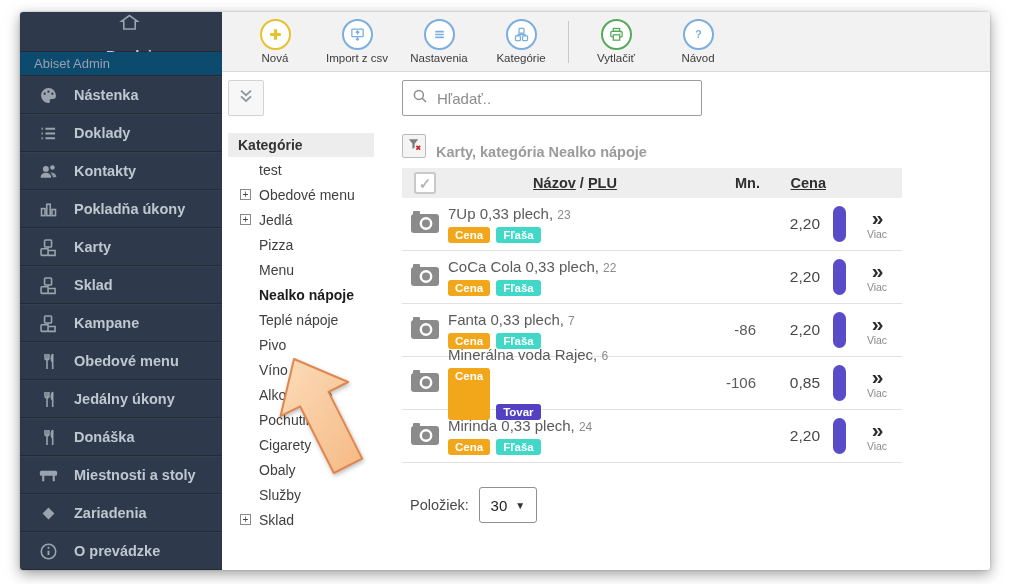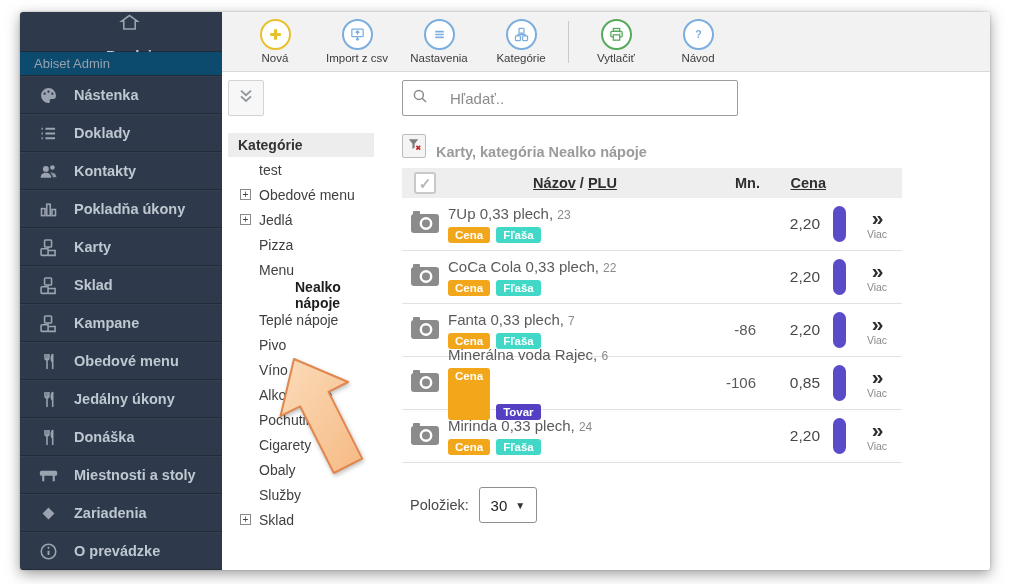--- a/index.html
+++ b/index.html
@@ -60,30 +60,30 @@
   }
   .collapse-btn svg { width:20px; height:20px; }
   .cat-panel { margin-top:17px; }
   .cat-header { background:#ededed; padding:4px 10px; font-weight:bold; font-size:14px; color:#333; width:146px; }
   .cat-item { height:25px; display:flex; align-items:center; font-size:14px; color:#3f3f3f; cursor:pointer; }
   .cat-expand {
     width:11px; height:11px; border:1px solid #8a8a8a; background:#fff; margin:0 8px 0 12px;
     font-size:10px; line-height:9px; text-align:center; color:#444; flex:none; cursor:pointer;
   }
   .cat-expand.hidden { visibility:hidden; }
-  .cat-item.selected .cat-label { font-weight:bold; color:#1c1c1c;margin-left:36px; }
+  .cat-item.selected .cat-label { font-weight:bold; color:#1c1c1c; }
 
   .arrow-overlay { position:absolute; left:52px; top:284px; width:95px; height:122px; pointer-events:none;
     filter: drop-shadow(1px 2px 2px rgba(0,0,0,.25)); z-index:5; }
 
   
   .right-col { flex:1; padding:8px 0 0 20px; }
   .search-wrap {
-    width:336px; height:36px; border:1px solid #9c9c9c; border-radius:2px; background:#fff;
-    display:flex; align-items:center; padding:0 8px; gap:21px;
+    width:300px; height:36px; border:1px solid #9c9c9c; border-radius:2px; background:#fff;
+    display:flex; align-items:center; padding:0 8px; gap:8px;
   }
   .search-wrap svg { width:18px; height:18px; color:#8b8b8b; flex:none; }
   .search-input { border:none; outline:none; flex:1; font-size:15px; color:#444; font-family:"Liberation Sans",sans-serif; }
   .search-input::placeholder { color:#8b8b8b; }
 
   .title-row { margin:16px 0 8px 0; display:flex; align-items:center; gap:10px; }
   .filter-btn {
     width:24px; height:24px; border:1px solid #bbb; border-radius:2px; background:#f4f4f4;
     display:flex; align-items:center; justify-content:center; cursor:pointer; position:relative;
   }

